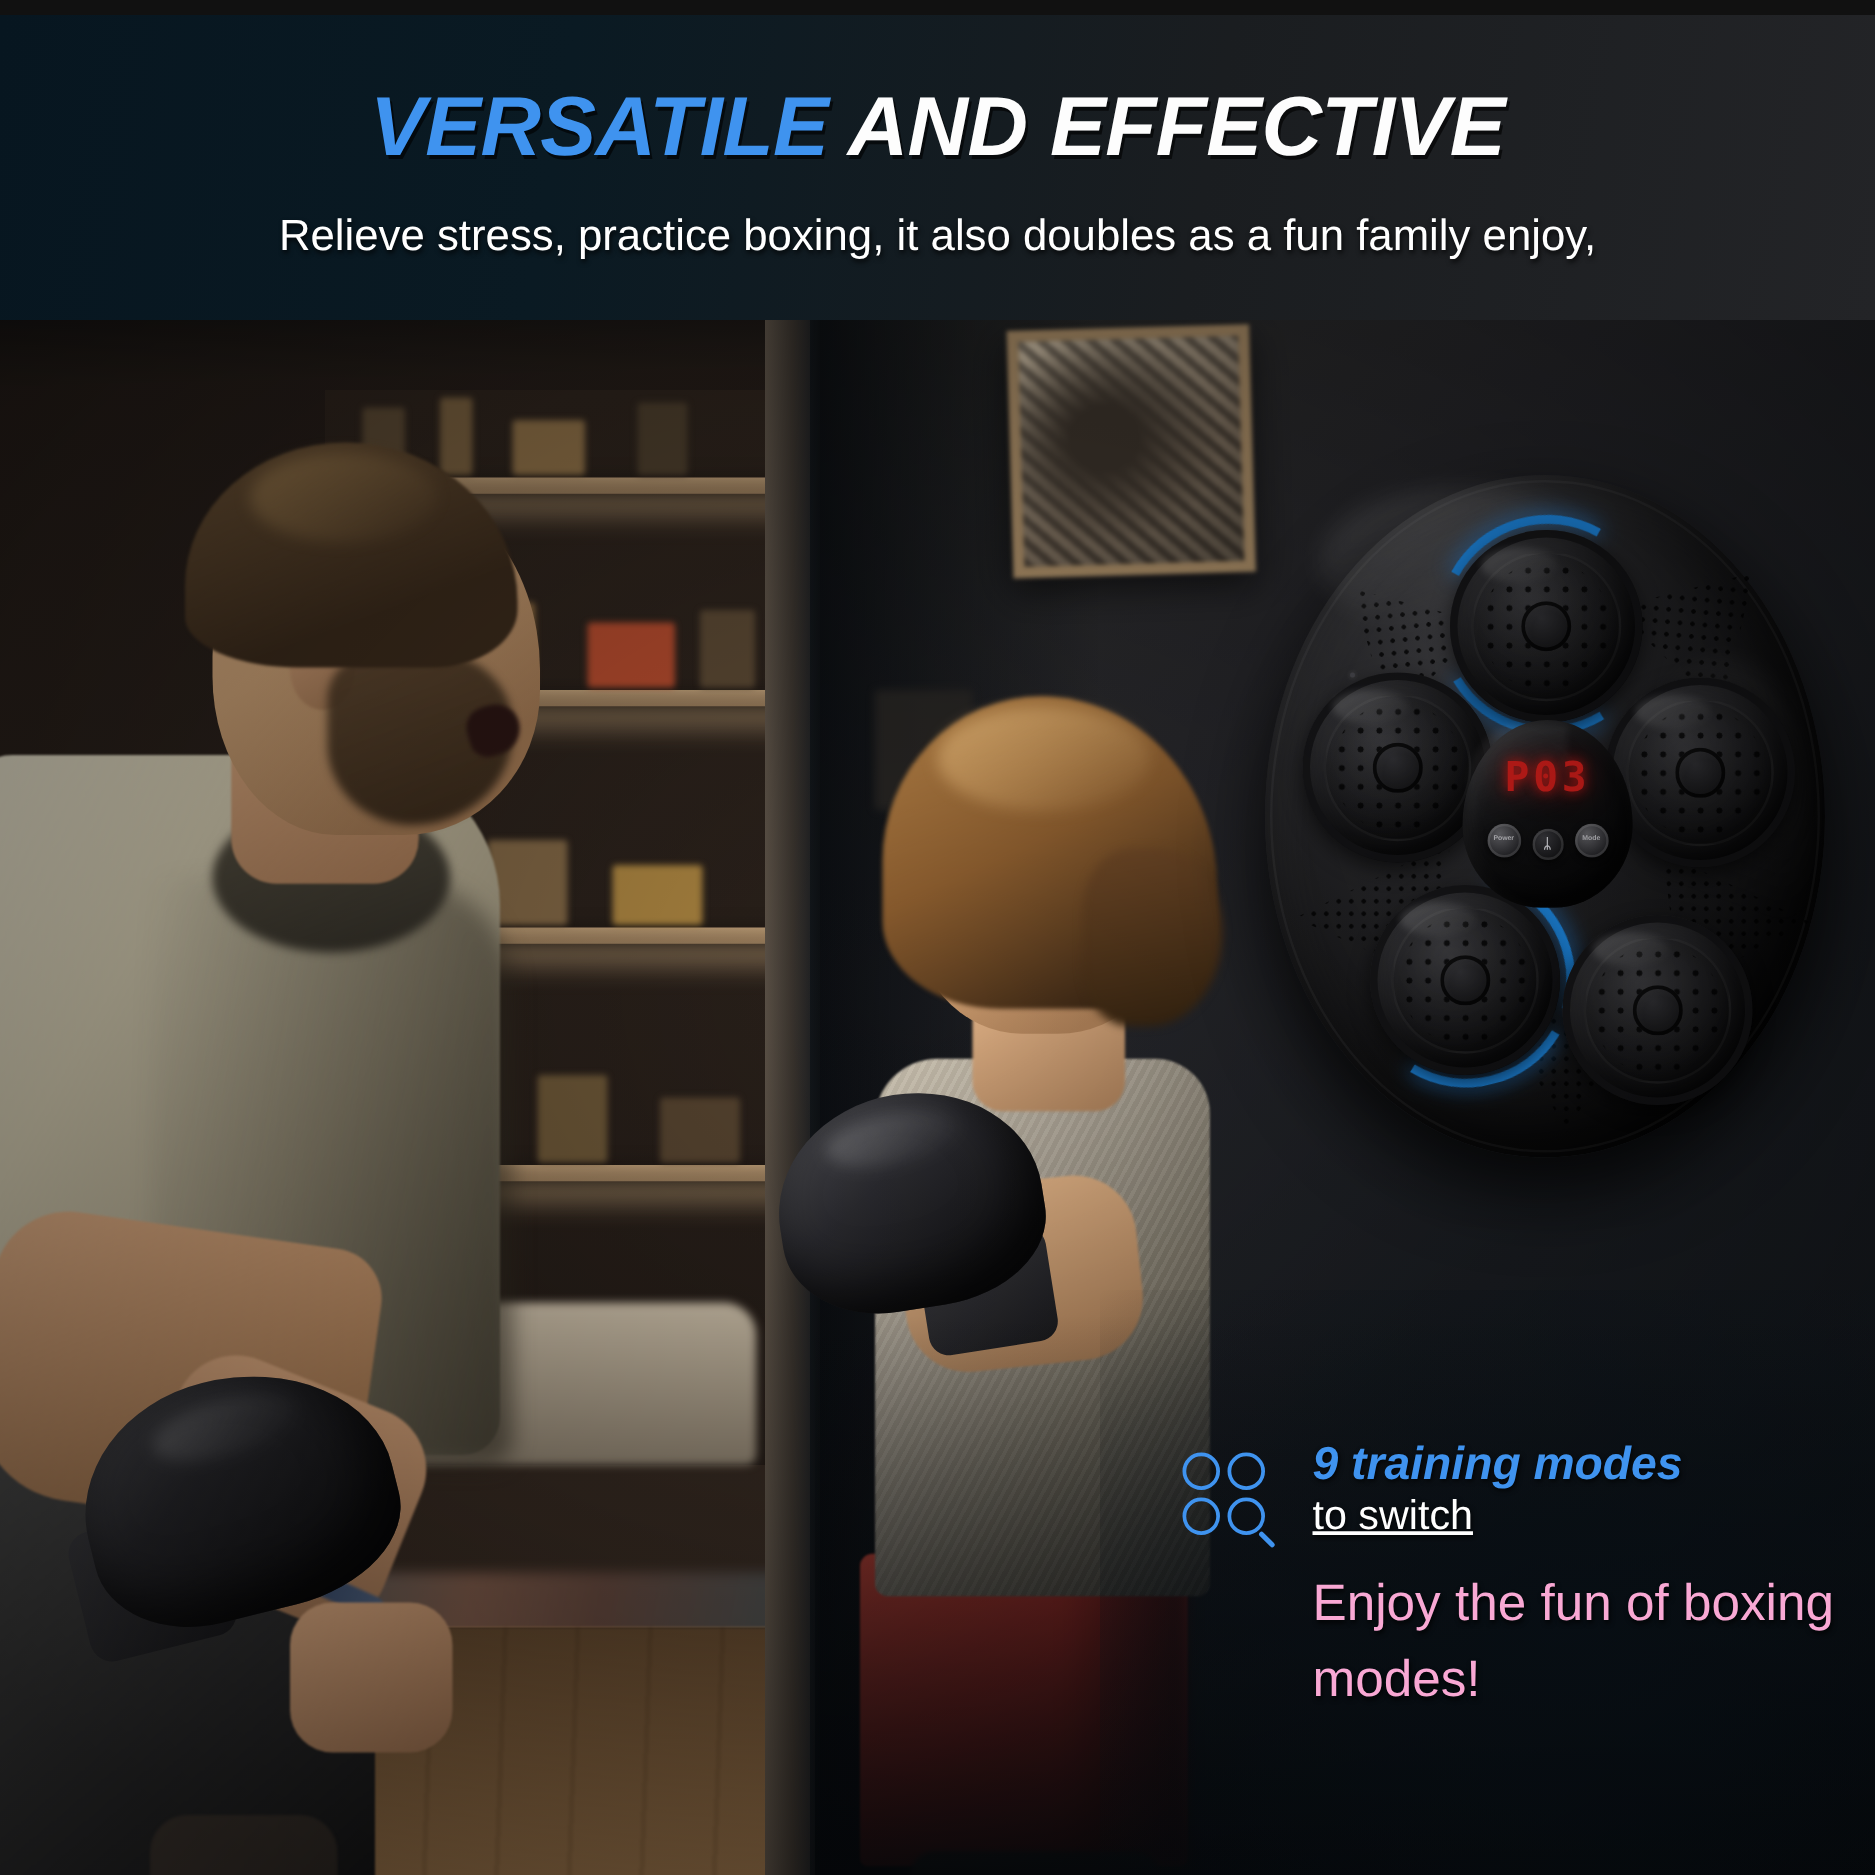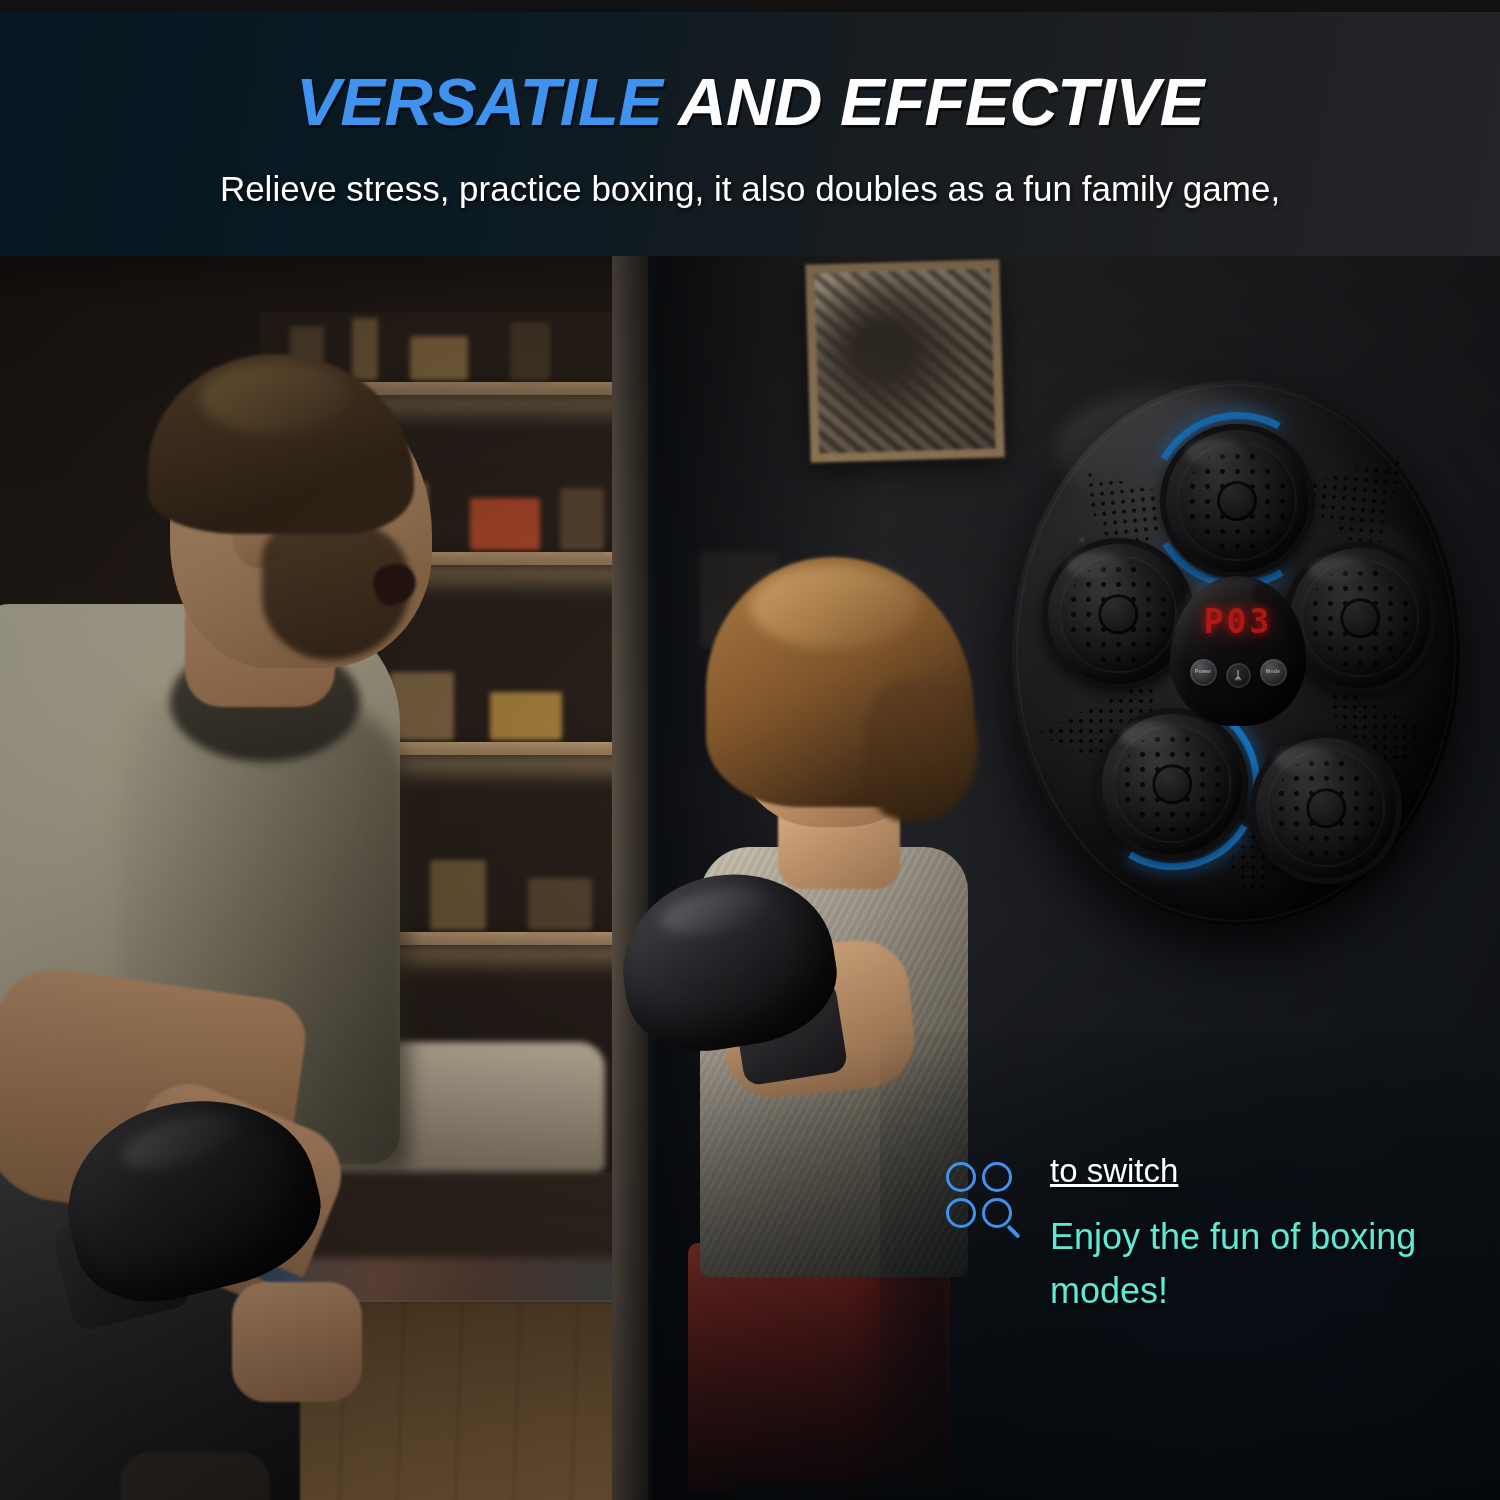--- a/index.html
+++ b/index.html
@@ -326,21 +326,21 @@
   .fc1{left:0;top:0;} .fc2{left:36px;top:0;} .fc3{left:0;top:36px;}
   .fc4{left:36px;top:36px;}
   .fhandle{position:absolute;left:62px;top:62px;width:16px;height:3.5px;
     background:#3f93ef;border-radius:2px;transform:rotate(45deg);
     transform-origin:left center;}
   .feat-text{position:absolute;left:104px;top:0;width:420px;}
   .feat-head{color:#3f93ef;font-size:37px;font-weight:700;font-style:italic;
     line-height:1.12;text-shadow:1px 2px 4px rgba(0,0,0,.8);}
   .feat-sub{color:#ffffff;font-size:33px;line-height:1.16;margin-top:2px;
     text-shadow:1px 2px 4px rgba(0,0,0,.85);text-decoration:underline;}
-  .feat-body{color:#5eead4;font-size:36px;line-height:1.5;margin-top:20px;
+  .feat-body{color:#f9a8d4;font-size:41px;line-height:1.5;margin-top:20px;
     text-shadow:1px 2px 4px rgba(0,0,0,.85);}
 
   
   .feat-vig{position:absolute;left:880px;top:1020px;width:620px;height:480px;
     background:radial-gradient(ellipse at 60% 55%,rgba(7,14,20,.88),rgba(7,14,20,.2) 72%,rgba(7,14,20,0));
     z-index:5;}
   .vig-global{position:absolute;inset:0;pointer-events:none;z-index:4;
     background:radial-gradient(ellipse 1100px 900px at 50% 52%,rgba(0,0,0,0),rgba(0,0,0,.45) 92%);}
 </style>
 </head>
@@ -511,33 +511,34 @@
     </div>
 
   </div>
 
   <div class="vig-global"></div>
   <div class="feat-vig"></div>
 
   <div class="banner">
     <div class="headline"><span class="hl-blue">VERSATILE</span><span class="hl-white"> AND EFFECTIVE</span></div>
     <div class="subhead">
-      <div>Relieve stress, practice boxing, it also doubles as a fun family game,</div>
+      <div>Relieve stress, practice boxing, it also doubles as a fun family enjoy,</div>
     </div>
   </div>
 
   <div class="feature">
     <div class="feat-icon">
       <div class="fcirc fc1"></div>
       <div class="fcirc fc2"></div>
       <div class="fcirc fc3"></div>
       <div class="fcirc fc4"></div>
       <div class="fhandle"></div>
     </div>
     <div class="feat-text">
+      <div class="feat-head">9 training modes</div>
       <div class="feat-sub">to switch</div>
       <div class="feat-body">
         <div>Enjoy the fun of boxing</div>
         <div>modes!</div>
       </div>
     </div>
   </div>
 
 </div>
 

